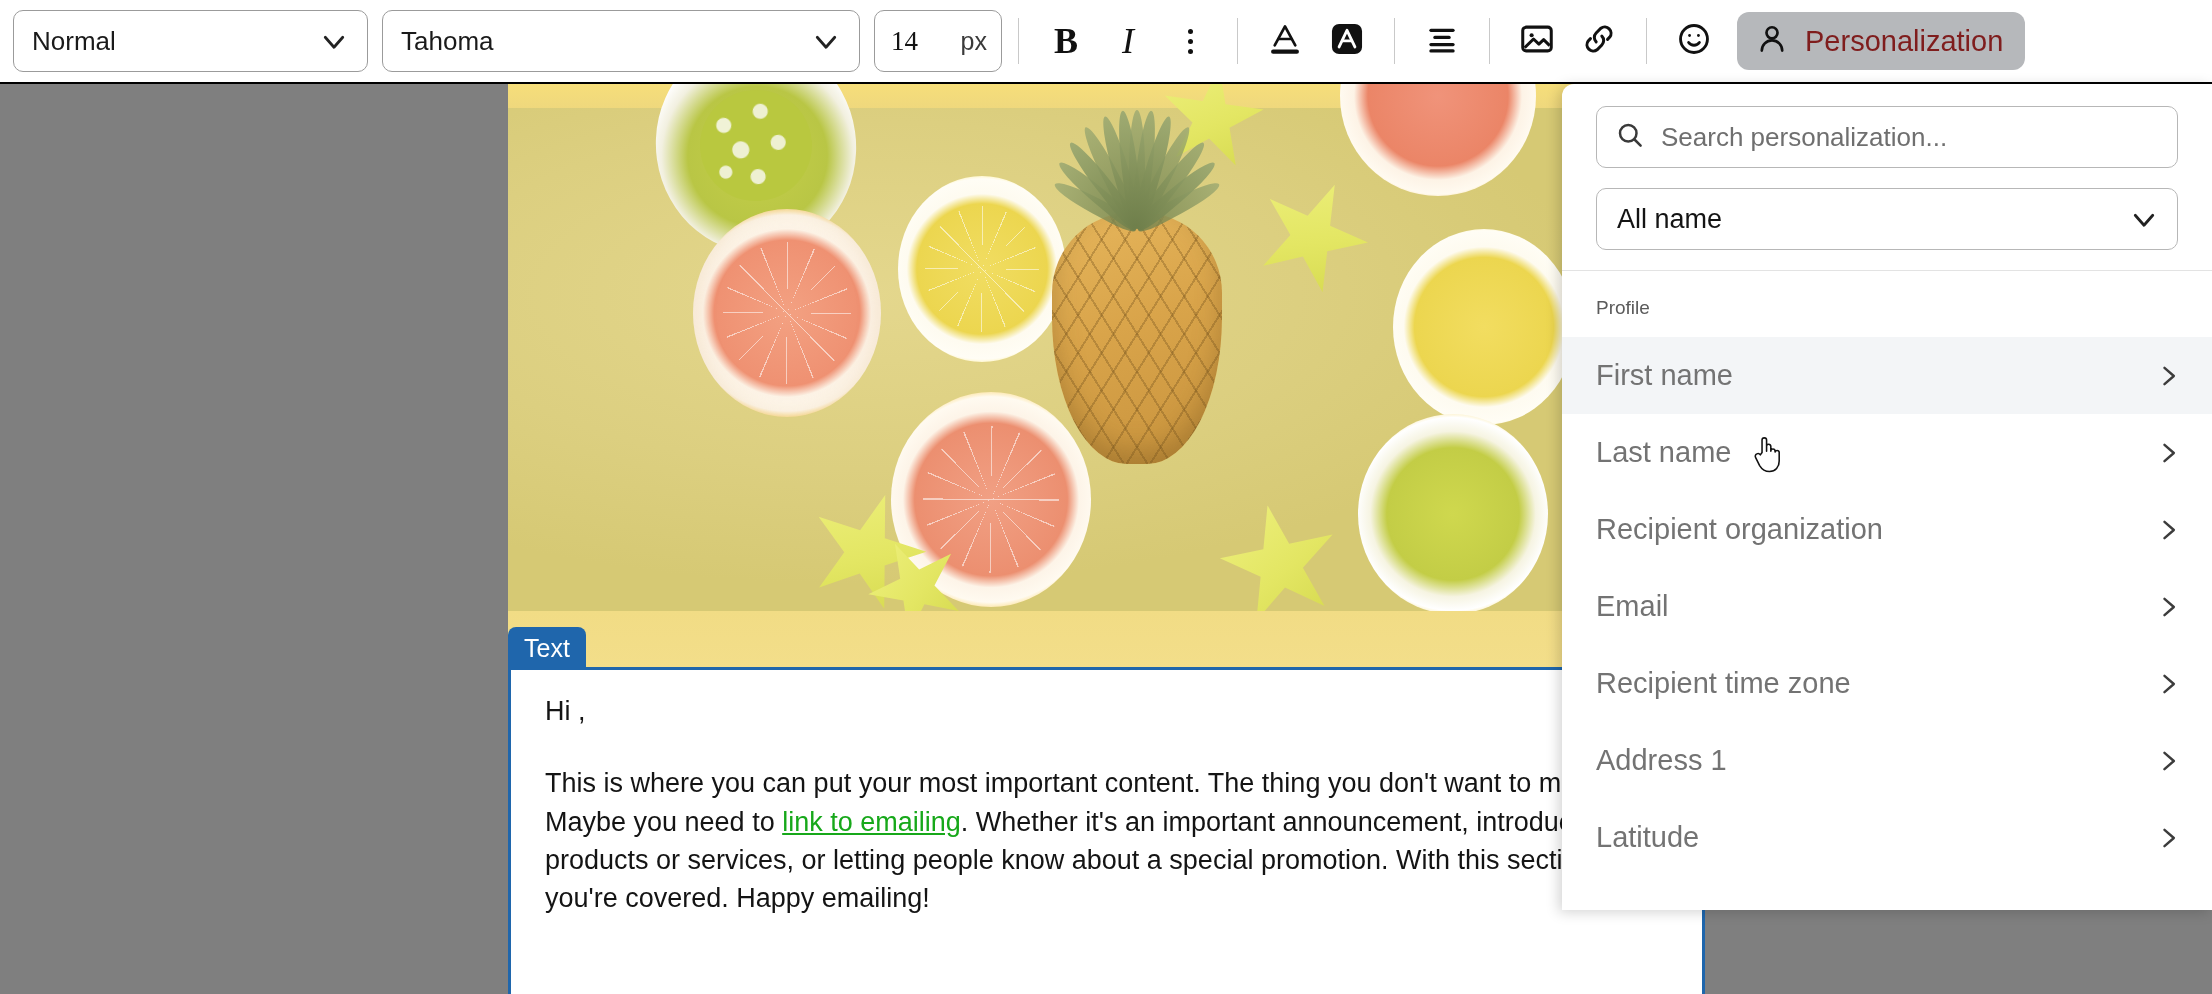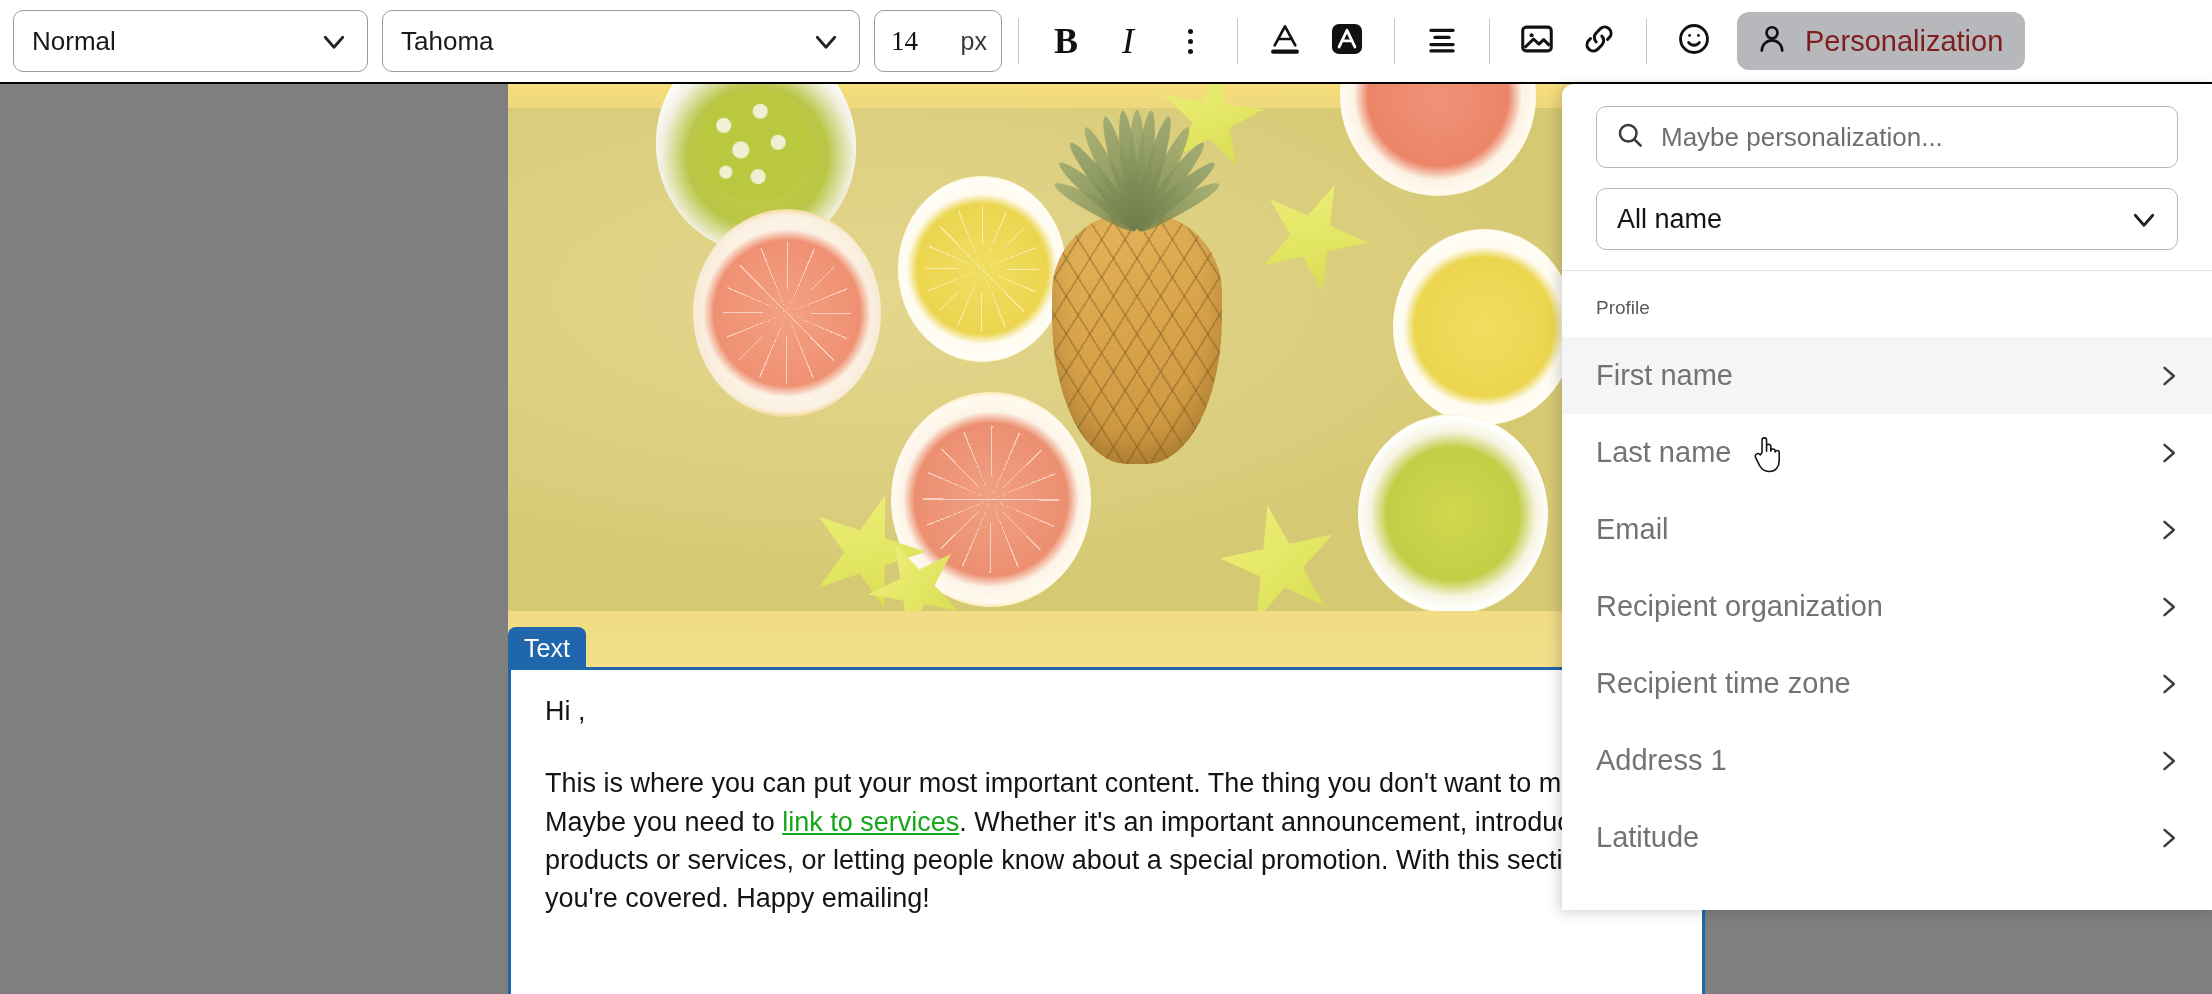--- a/index.html
+++ b/index.html
@@ -495,36 +495,36 @@
       </div>
     </div>
   </div>
 
   <div class="hero-bottom-strip"></div>
 
   <div class="text-block">
     <div class="text-tag">Text</div>
     <div class="tb-body">
       <div class="tb-greeting">Hi ,</div>
-      <div class="tb-para"><span>This is where you can put your most important content. The thing you don't want to miss. Maybe you need to </span><a class="tb-link" href="#">link to services</a><span>. Whether it's an important announcement, introducing new products or services, or letting people know about a special promotion. With this section, you're covered. Happy emailing!</span></div>
+      <div class="tb-para"><span>This is where you can put your most important content. The thing you don't want to miss. Maybe you need to </span><a class="tb-link" href="#">link to emailing</a><span>. Whether it's an important announcement, introducing new products or services, or letting people know about a special promotion. With this section, you're covered. Happy emailing!</span></div>
     </div>
   </div>
 </div>
 
 <div class="panel">
   <div class="panel-head">
 
     <div class="search-box">
       <span>
         <svg width="30" height="30" viewBox="0 0 24 24" fill="none" stroke="#3a3a3a" stroke-width="2" stroke-linecap="round">
           <circle cx="10.6" cy="10.6" r="6.6"></circle>
             <line x1="15.6" y1="15.6" x2="20.5" y2="20.5"></line>
         </svg>
       </span>
-      <span class="ph">Maybe personalization...</span>
+      <span class="ph">Search personalization...</span>
     </div>
 
     <div class="type-select">
       <span>All name</span>
       <span class="chev">
         <svg viewBox="0 0 24 24" fill="none" stroke="#222" stroke-width="2.2" stroke-linecap="round" stroke-linejoin="round">
             <polyline points="5,9 12,17 19,9"></polyline>
           </svg>
       </span>
     </div>
@@ -547,30 +547,30 @@
     <div class="plist-item">
       <span>Last name</span>
       <span class="arrow">
         <svg viewBox="0 0 24 24" fill="none" stroke="#3c3c3c" stroke-width="2.1" stroke-linecap="round" stroke-linejoin="round">
             <polyline points="9,5 17,12 9,19"></polyline>
           </svg>
       </span>
     </div>
 
     <div class="plist-item">
-      <span>Email</span>
+      <span>Recipient organization</span>
       <span class="arrow">
         <svg viewBox="0 0 24 24" fill="none" stroke="#3c3c3c" stroke-width="2.1" stroke-linecap="round" stroke-linejoin="round">
             <polyline points="9,5 17,12 9,19"></polyline>
           </svg>
       </span>
     </div>
 
     <div class="plist-item">
-      <span>Recipient organization</span>
+      <span>Email</span>
       <span class="arrow">
         <svg viewBox="0 0 24 24" fill="none" stroke="#3c3c3c" stroke-width="2.1" stroke-linecap="round" stroke-linejoin="round">
             <polyline points="9,5 17,12 9,19"></polyline>
           </svg>
       </span>
     </div>
 
     <div class="plist-item">
       <span>Recipient time zone</span>
       <span class="arrow">

